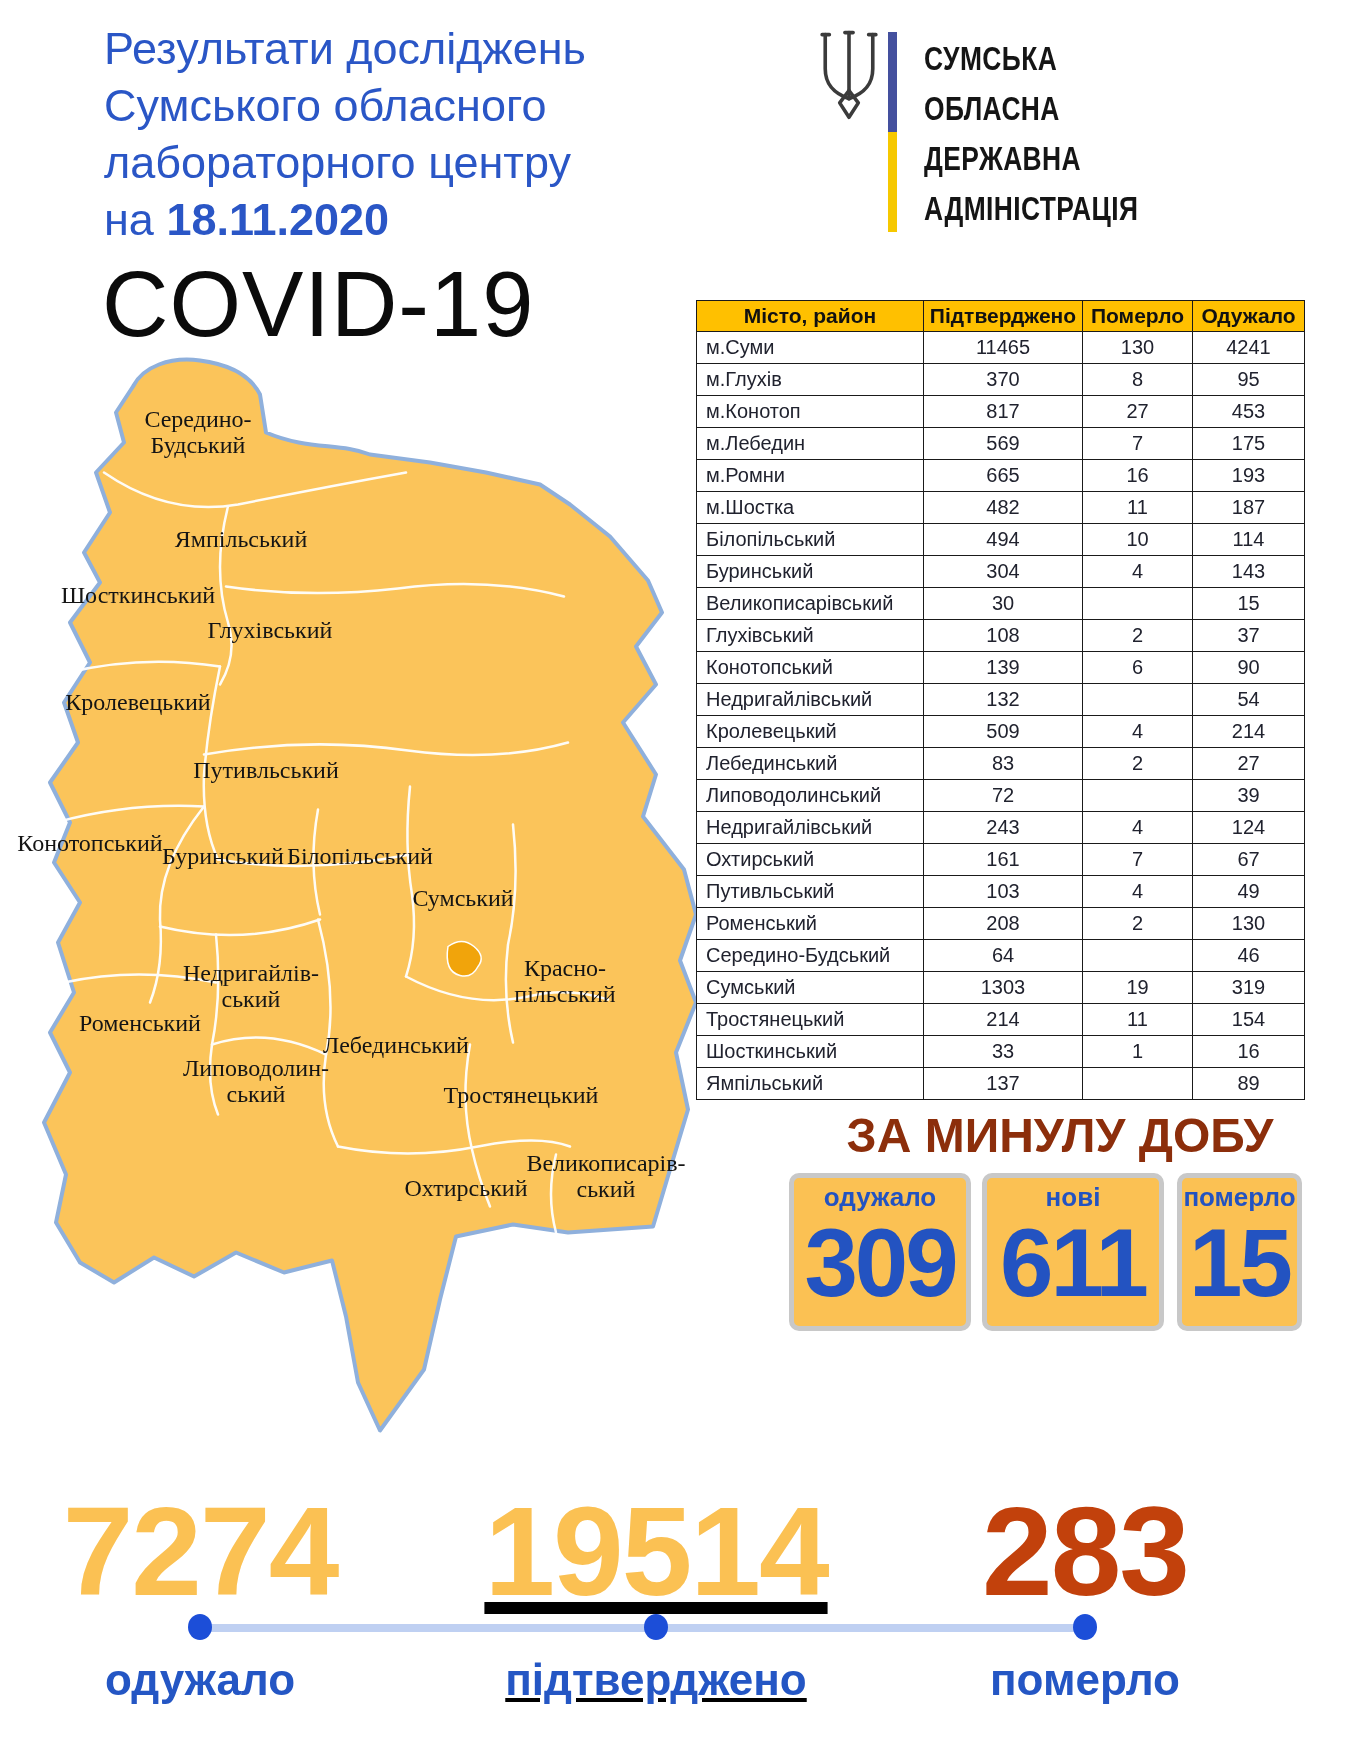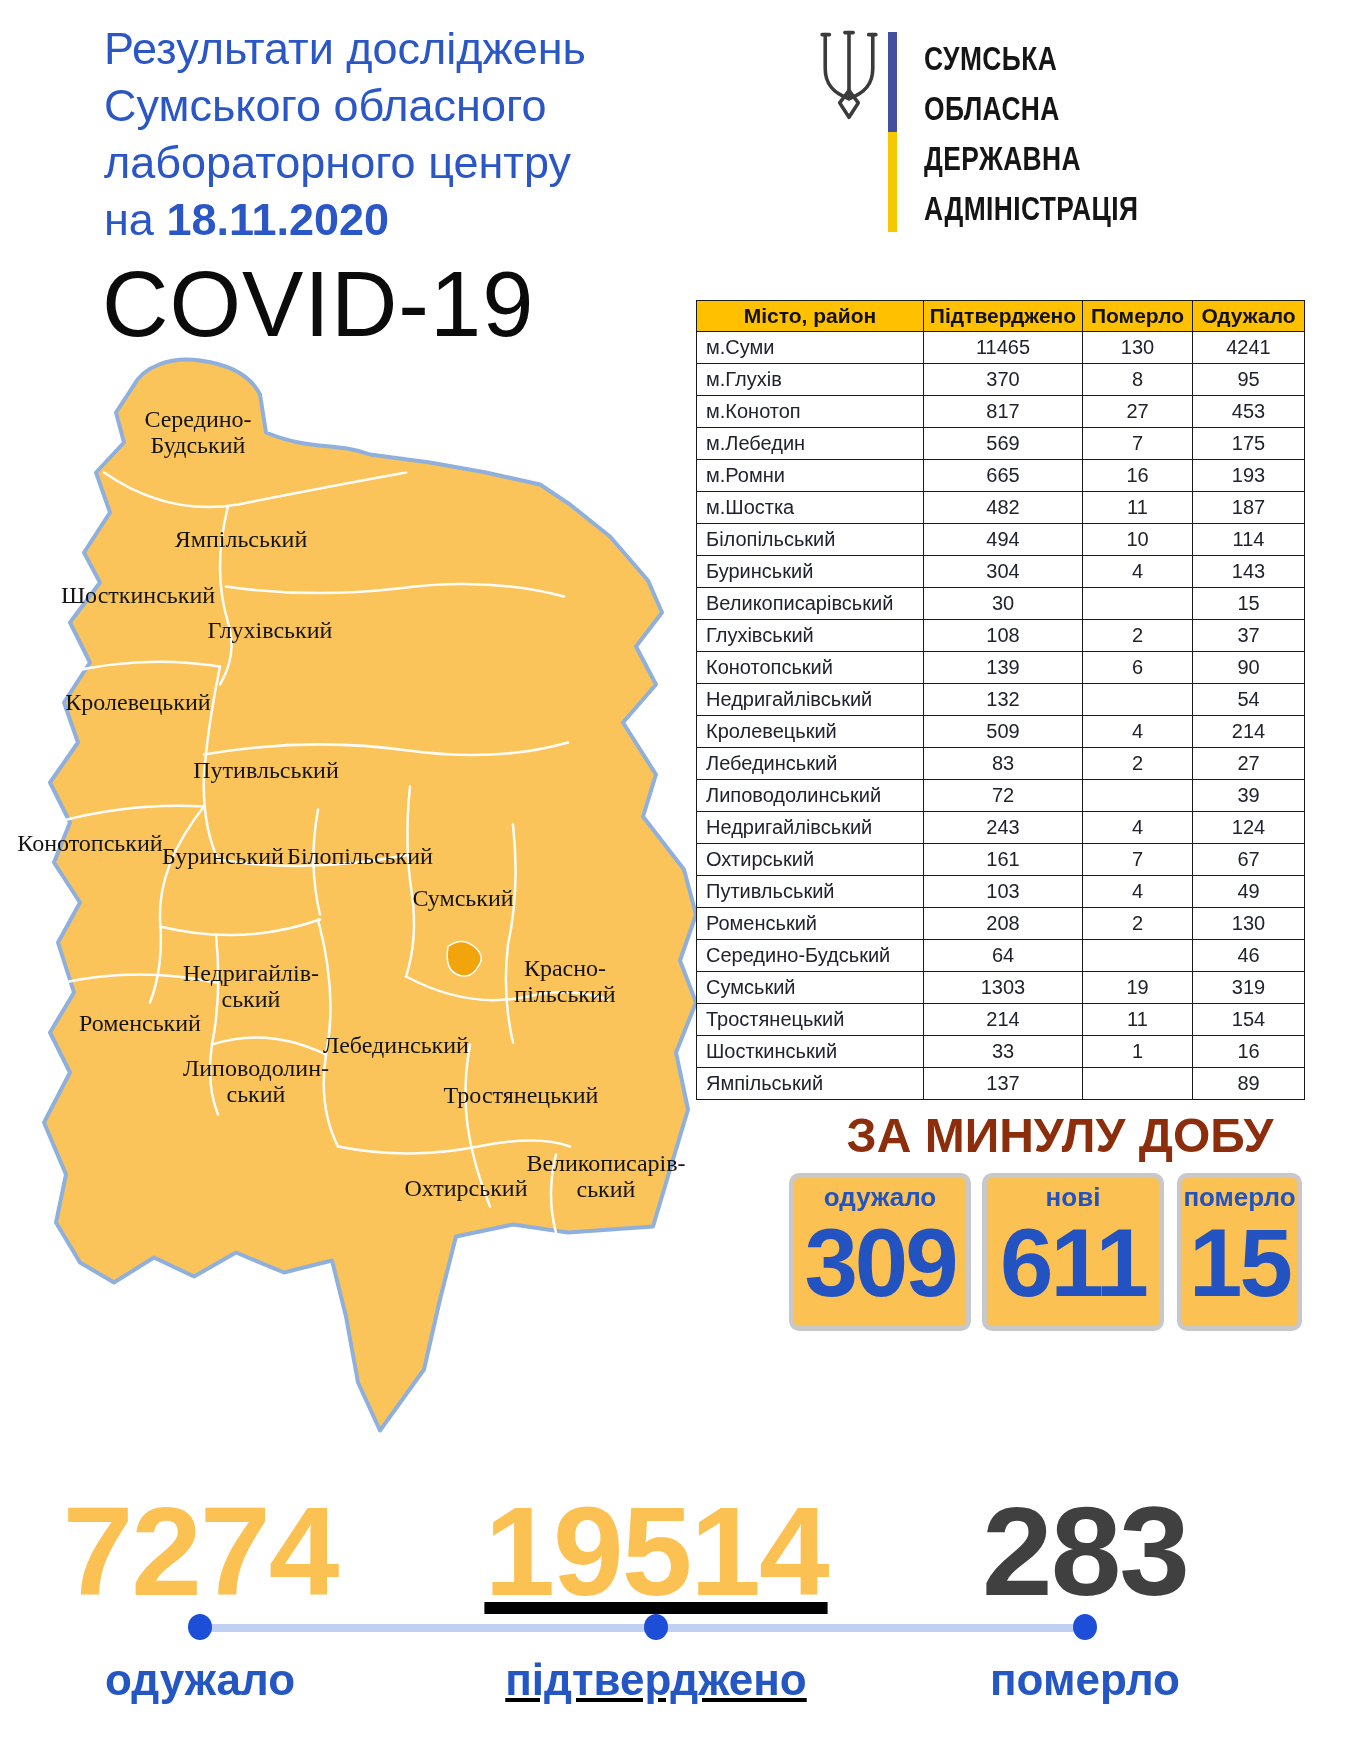--- a/index.html
+++ b/index.html
@@ -329,21 +329,21 @@
 
   <div class="total tot-0">
     <span class="t-val total-value" style="color: rgb(251, 193, 83);">7274</span>
     <span class="t-lbl">одужало</span>
   </div>
   <div class="total tot-1">
     <span class="t-val total-value" style="color: rgb(251, 193, 83);">19514</span>
     <span class="t-lbl">підтверджено</span>
   </div>
   <div class="total tot-2">
-    <span class="t-val total-value" style="color: #404040;">283</span>
+    <span class="t-val total-value" style="color: #c2410c;">283</span>
     <span class="t-lbl">померло</span>
   </div>
   <div class="tl-line"></div>
   <div class="tl-dot dot-0"></div>
   <div class="tl-dot dot-1"></div>
   <div class="tl-dot dot-2"></div>
 
 </div>
 
 </body></html>

